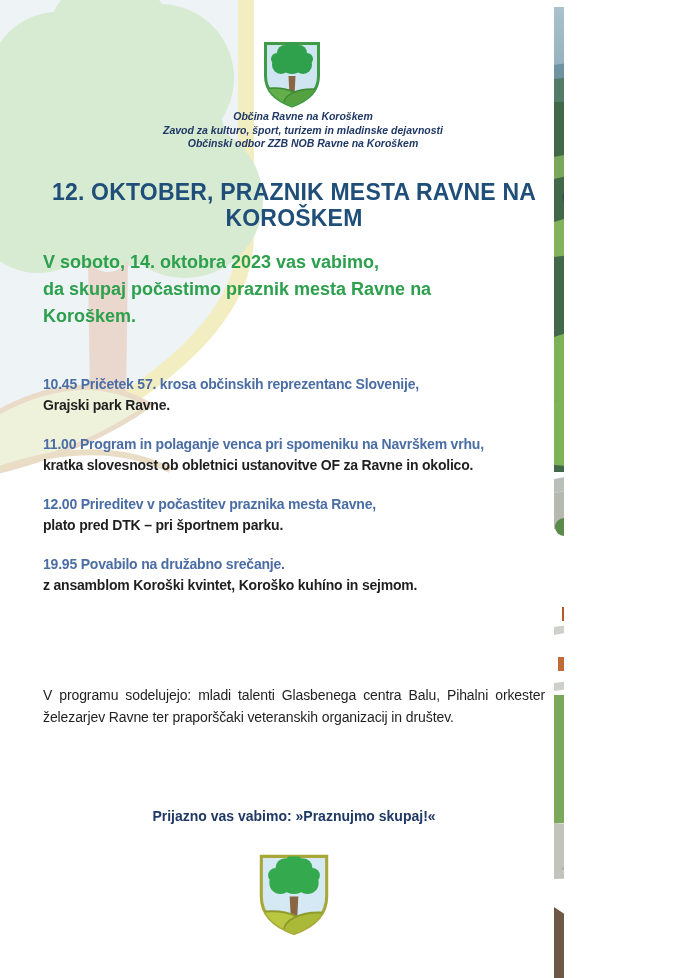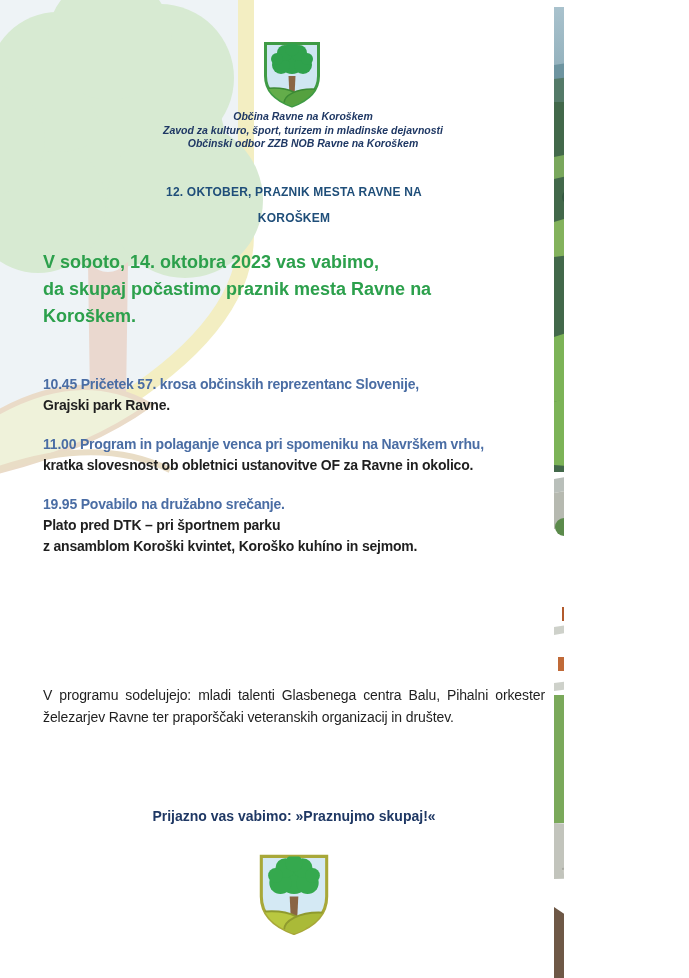--- a/index.html
+++ b/index.html
@@ -10,21 +10,21 @@
   .watermark{position:absolute;left:0;top:0;pointer-events:none;}
   .photo-strip{position:absolute;left:554px;top:7px;width:135px;height:971px;}
   .logo-top{position:absolute;left:261px;top:40px;width:62px;height:68px;}
   .logo-bottom{position:absolute;left:257px;top:851px;width:74px;height:86px;}
   .org{
     position:absolute;left:43px;top:110px;width:520px;text-align:center;
     font-size:10.5px;font-weight:bold;font-style:italic;color:#1f3864;line-height:13.5px;
   }
   .title{
     position:absolute;left:43px;top:179px;width:502px;text-align:center;
-    font-size:12px;font-weight:bold;color:#1f4e79;line-height:26px;letter-spacing:.2px;
+    font-size:23px;font-weight:bold;color:#1f4e79;line-height:26px;letter-spacing:.2px;
   }
   .subtitle{
     position:absolute;left:43px;top:249px;width:502px;text-align:left;
     font-size:18px;font-weight:bold;color:#2ca04c;line-height:27px;
   }
   .schedule{position:absolute;left:43px;top:374px;width:512px;}
   .sched-item{margin-bottom:18px;}
   .sched-item div{white-space:nowrap;letter-spacing:-0.2px;}
   .time-line{font-size:14px;font-weight:bold;color:#4a6da4;line-height:21px;}
   .detail-line{font-size:14px;font-weight:bold;color:#1f1f1f;line-height:21px;}
@@ -103,22 +103,25 @@
   <div class="schedule">
     <div class="sched-item">
       <div class="time-line">10.45 Pričetek 57. krosa občinskih reprezentanc Slovenije,</div>
       <div class="detail-line">Grajski park Ravne.</div>
     </div>
     <div class="sched-item">
       <div class="time-line">11.00 Program in polaganje venca pri spomeniku na Navrškem vrhu,</div>
       <div class="detail-line">kratka slovesnost ob obletnici ustanovitve OF za Ravne in okolico.</div>
     </div>
     <div class="sched-item">
+      <div class="time-line">12.00 Prireditev v počastitev praznika mesta Ravne,</div>
+      <div class="detail-line">plato pred DTK – pri športnem parku.</div>
+    </div>
+    <div class="sched-item">
       <div class="time-line">19.95 Povabilo na družabno srečanje.</div>
-      <div class="detail-line">Plato pred DTK – pri športnem parku</div>
       <div class="detail-line">z ansamblom Koroški kvintet, Koroško kuhíno in sejmom.</div>
     </div>
   </div>
 
   <div class="paragraph">V programu sodelujejo: mladi talenti Glasbenega centra Balu, Pihalni orkester železarjev Ravne ter praporščaki veteranskih organizacij in društev.</div>
 
   <div class="closing">Prijazno vas vabimo: »Praznujmo skupaj!«</div>
 
   <svg class="logo-bottom" viewBox="0 0 60 68" aria-hidden="true">
     <defs>

